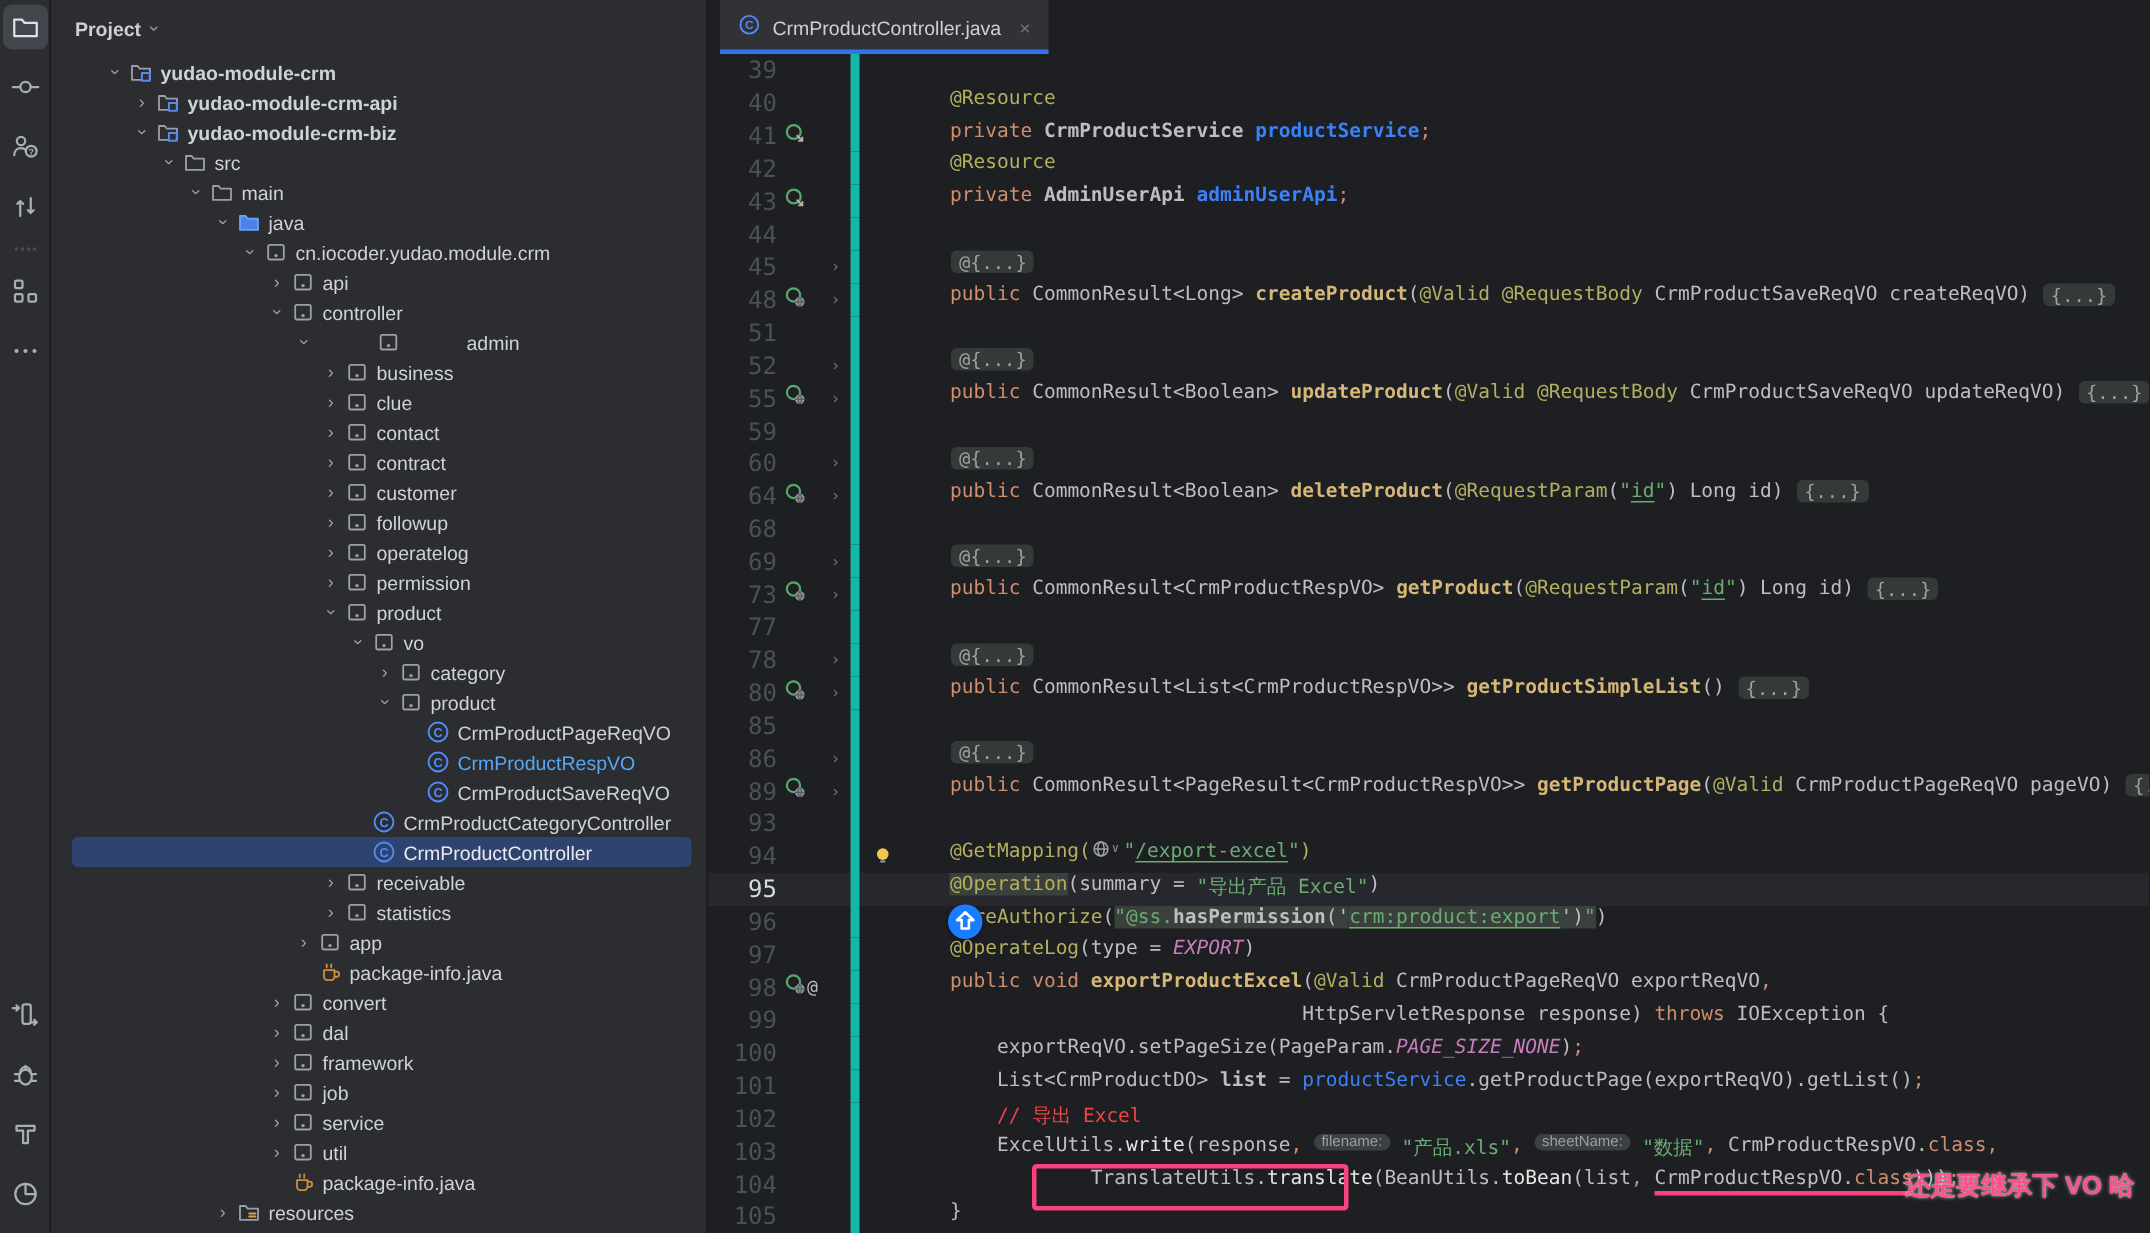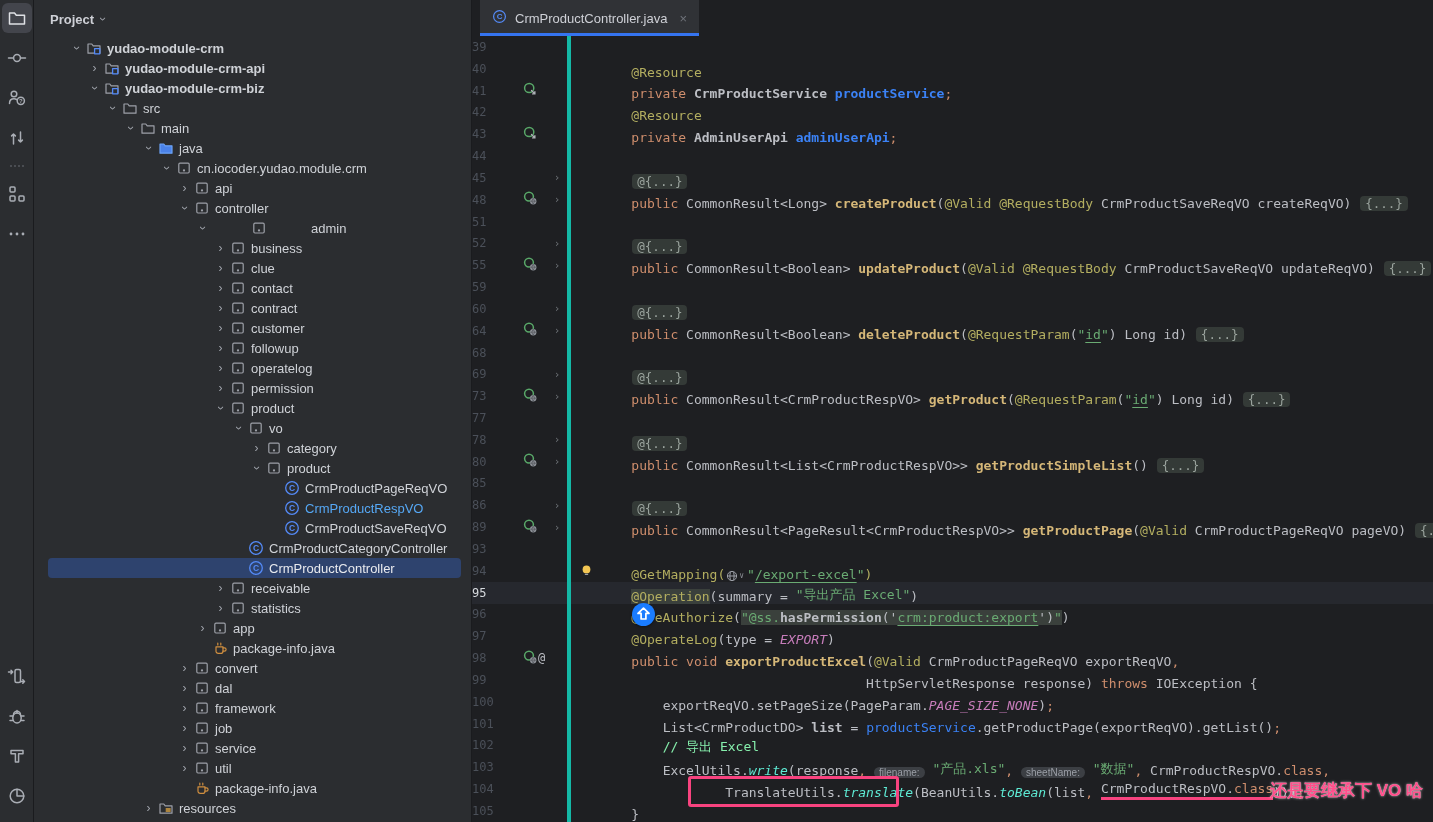--- a/index.html
+++ b/index.html
@@ -42,42 +42,42 @@
   #tab-active{margin-left:8px;display:flex;align-items:center;gap:8px;padding:0 12px;background:#303236;
     position:relative;color:#ced0d6;font-size:13px;}
   #tab-active::after{content:"";position:absolute;left:0;right:0;bottom:0;height:3px;background:#3574f0;}
   #tab-active svg{width:15px;height:15px;}
   .tab-close{color:#6f737a;font-size:13px;margin-left:4px;}
 
   #editor-pane{position:absolute;top:36px;left:0;right:0;bottom:0;}
   .line{height:21.83px;display:flex;align-items:center;font-family:"DejaVu Sans Mono",monospace;
     font-size:13px;white-space:pre;}
   .line.caret{background:#26282e;}
-  .num{width:46px;flex:none;color:#4b5059;font-size:12px;}
+  .num{width:46px;flex:none;text-align:right;color:#4b5059;font-size:16px;}
   .caret .num{color:#d7dade;}
   .gic{width:24px;flex:none;display:flex;align-items:center;padding-left:5px;gap:1px;overflow:visible;color:#bcbec4;}
   .gic .at{font-size:12px;color:#bcbec4;}
   .farrow{width:20px;flex:none;text-align:center;color:#6e7277;font-size:11px;}
-  .codewrap{flex:1;height:100%;display:flex;align-items:flex-end;white-space:pre;border-left:4px solid #14b8a6;
+  .codewrap{flex:1;height:100%;display:flex;align-items:flex-start;white-space:pre;border-left:6px solid #14b8a6;
     padding-left:29px;position:relative;}
   .bulb-abs{position:absolute;left:9px;top:4px;}
 
   .seg{white-space:pre;}
   .ws{color:#bcbec4;}
   .ann{color:#b3ae60;}
   .kw{color:#cf8e6d;}
   .str{color:#6aab73;}
   .strlink{color:#6aab73;text-decoration:underline;text-underline-offset:3px;}
   .id{color:#bcbec4;}
   .b{font-weight:bold;}
   .mdecl{color:#d5b778;font-weight:bold;}
   .field{color:#3b82f6;}
   .const{color:#c77dbb;font-style:italic;}
-  .ital{color:#5eead4;font-style:italic;}
-  .cm{color:#86efac;}
+  .ital{color:#e5e5e5;}
+  .cm{color:#ef4444;}
   .punct{color:#cf8e6d;}
   .hl{background:#3a403c;}
   .chip{background:#343a37;color:#9aa39d;border-radius:4px;padding:0 5px;margin:0 1px;font-size:12.5px;}
   .inlay{background:#3c3f44;color:#9a9ea6;border-radius:6px;padding:0 5px;font-size:10px;
     font-family:"Liberation Sans",sans-serif;}
   .globe{display:inline-flex;align-items:center;gap:1px;margin:0 3px 0 1px;}
   .inlay-chev{color:#8a8e95;font-size:8px;}
   .pu{border-bottom:3px solid #f8437f;padding-bottom:1px;}
 
   

